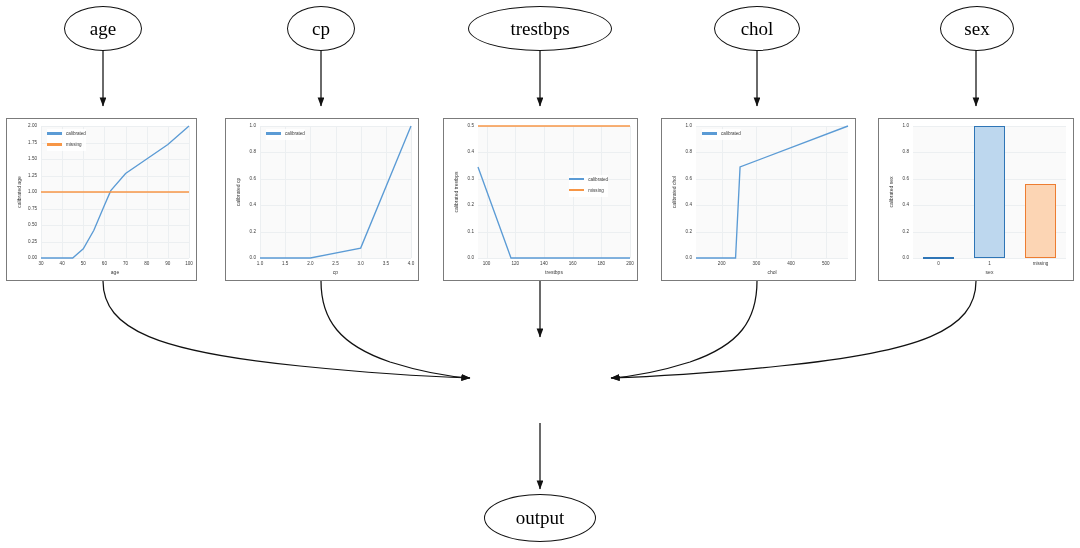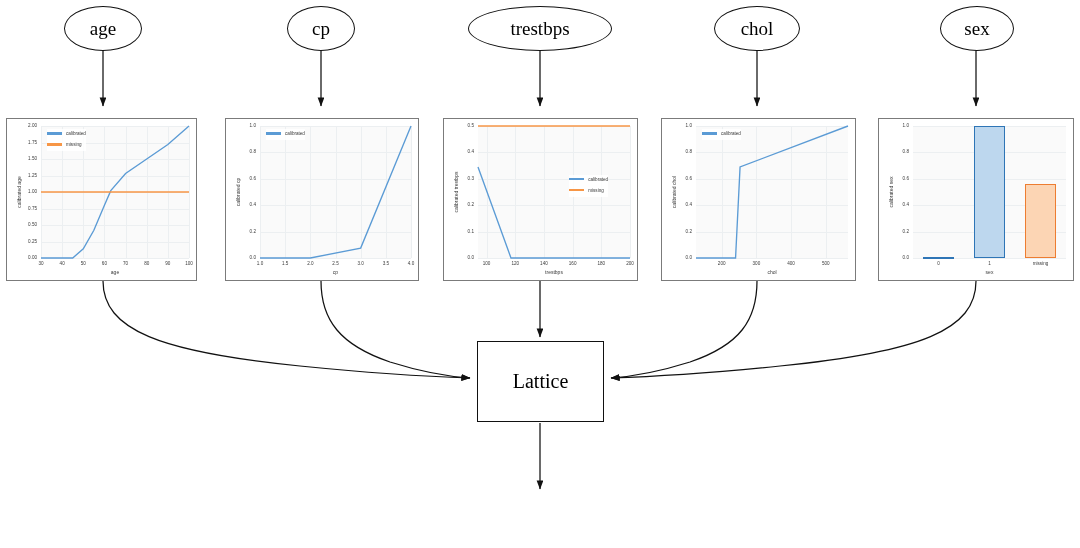--- a/index.html
+++ b/index.html
@@ -73,22 +73,22 @@
   <div class="node-ellipse" style="left:468px;top:6px;width:144px;height:45px;font-size:19px;">
     <span>trestbps</span>
   </div>
   <div class="node-ellipse" style="left:714px;top:6px;width:86px;height:45px;font-size:19px;">
     <span>chol</span>
   </div>
   <div class="node-ellipse" style="left:940px;top:6px;width:74px;height:45px;font-size:19px;">
     <span>sex</span>
   </div>
 
-  <div class="node-box" style="left:477px;top:341px;width:127px;height:81px;font-size:20px;">
-    <span>Lattice</span>
+  <div class="node-ellipse" style="left:484px;top:494px;width:112px;height:48px;font-size:19px;">
+    <span>output</span>
   </div>
 
   <div class="panel" id="panel-age" style="left:6px;top:118px;width:191px;height:163px;">
       <div class="plotarea" style="left: 34px; top: 7px; width: 148px; height: 132px;">
         <div class="gridline h" style="left: 0px; top: 132px; width: 148px;"></div>
         <div class="gridline h" style="left: 0px; top: 115.5px; width: 148px;"></div>
         <div class="gridline h" style="left: 0px; top: 99px; width: 148px;"></div>
         <div class="gridline h" style="left: 0px; top: 82.5px; width: 148px;"></div>
         <div class="gridline h" style="left: 0px; top: 66px; width: 148px;"></div>
         <div class="gridline h" style="left: 0px; top: 49.5px; width: 148px;"></div>

